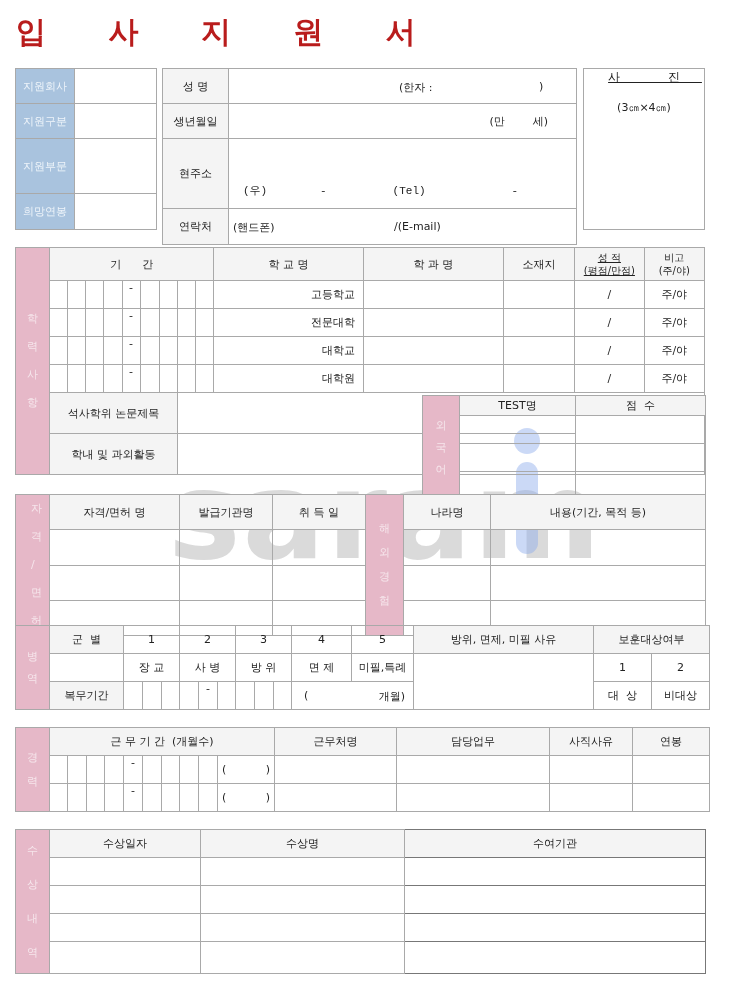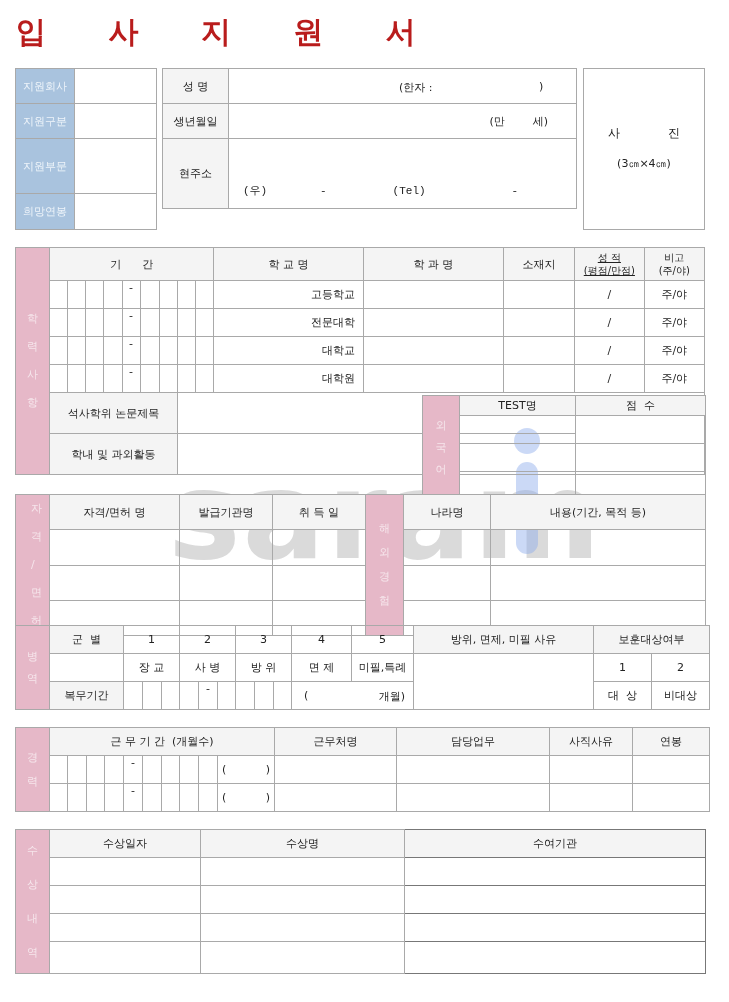--- a/index.html
+++ b/index.html
@@ -6,21 +6,21 @@
   body { width: 729px; height: 1002px; background: #fff; font-family: "DejaVu Sans", sans-serif; color: #222; position: relative; overflow: hidden; }
   .title { position: absolute; left: 16px; top: 12px; font-size: 30px; font-weight: bold; letter-spacing: 26px; color: #b91c1c; }
   table { border-collapse: collapse; position: absolute; table-layout: fixed; }
   td { border: 1px solid #a9a9a9; font-size: 11px; text-align: center; vertical-align: middle; padding: 0; height: 28px; overflow: hidden; white-space: nowrap; }
   .blue { background: #a9c3de; color: #eef4fa; font-size: 11px; }
   .pink { background: #e6b8c8; color: #f6e6ec; font-size: 11px; line-height: 28px; }
   .hd { background: #f4f4f4; }
   .r { text-align: right; padding-right: 8px; }
   .l { text-align: left; padding-left: 14px; font-family: Liberation Mono, monospace; }
   .photo { position: absolute; left: 583px; top: 68px; width: 122px; height: 162px; border: 1px solid #a9a9a9; text-align: center; font-size: 12px; }
-  .photo .p1 { margin-top: 56px; letter-spacing: 22px; padding-left: 22px; }
+  .photo .p1 { letter-spacing: 22px; padding-left: 22px; text-decoration: underline; }
   .photo .p2 { margin-top: 14px; font-size: 11px; }
   .wm { position: absolute; left: 168px; top: 445px; font-size: 122px; font-weight: bold; color: rgba(150,150,150,0.35); letter-spacing: 2px; pointer-events: none; font-family: "DejaVu Sans", sans-serif; }
   .wm-dot { position: absolute; left: 514px; top: 428px; width: 26px; height: 26px; border-radius: 50%; background: rgba(140,170,235,0.45); }
   .wm-bar { position: absolute; left: 516px; top: 462px; width: 22px; height: 92px; border-radius: 11px; background: rgba(140,170,235,0.45); }
 </style>
 </head>
 <body>
 
 <div class="title">입 사 지 원 서</div>
 
@@ -62,20 +62,27 @@
           <span style="position:absolute; left:310px; top:11px;">)</span>
         </td>
       </tr>
   <tr>
         <td class="hd" style="height:35px">생년월일</td>
       <td class="r"><span style="white-space:pre; padding-right:20px;">(만        세)</span></td>
       </tr>
   <tr>
         <td class="hd" style="height:70px">현주소</td>
       <td class="l" style="vertical-align:bottom; padding-bottom:10px;"><span style="white-space:pre;">(우)        -          (Tel)             -         -</span></td>
+      </tr>
+  <tr>
+        <td class="hd" style="height:36px">연락처</td>
+      <td style="position:relative;">
+          <span style="position:absolute; left:4px; top:11px;">(핸드폰)</span>
+          <span style="position:absolute; left:165px; top:11px;">/(E-mail)</span>
+        </td>
       </tr>
 </tbody>
   </table>
 
 <div class="photo">
   <div class="p1">사 진</div>
   <div class="p2">(3㎝×4㎝)</div>
 </div>
 
 <div class="wm">saram</div>

